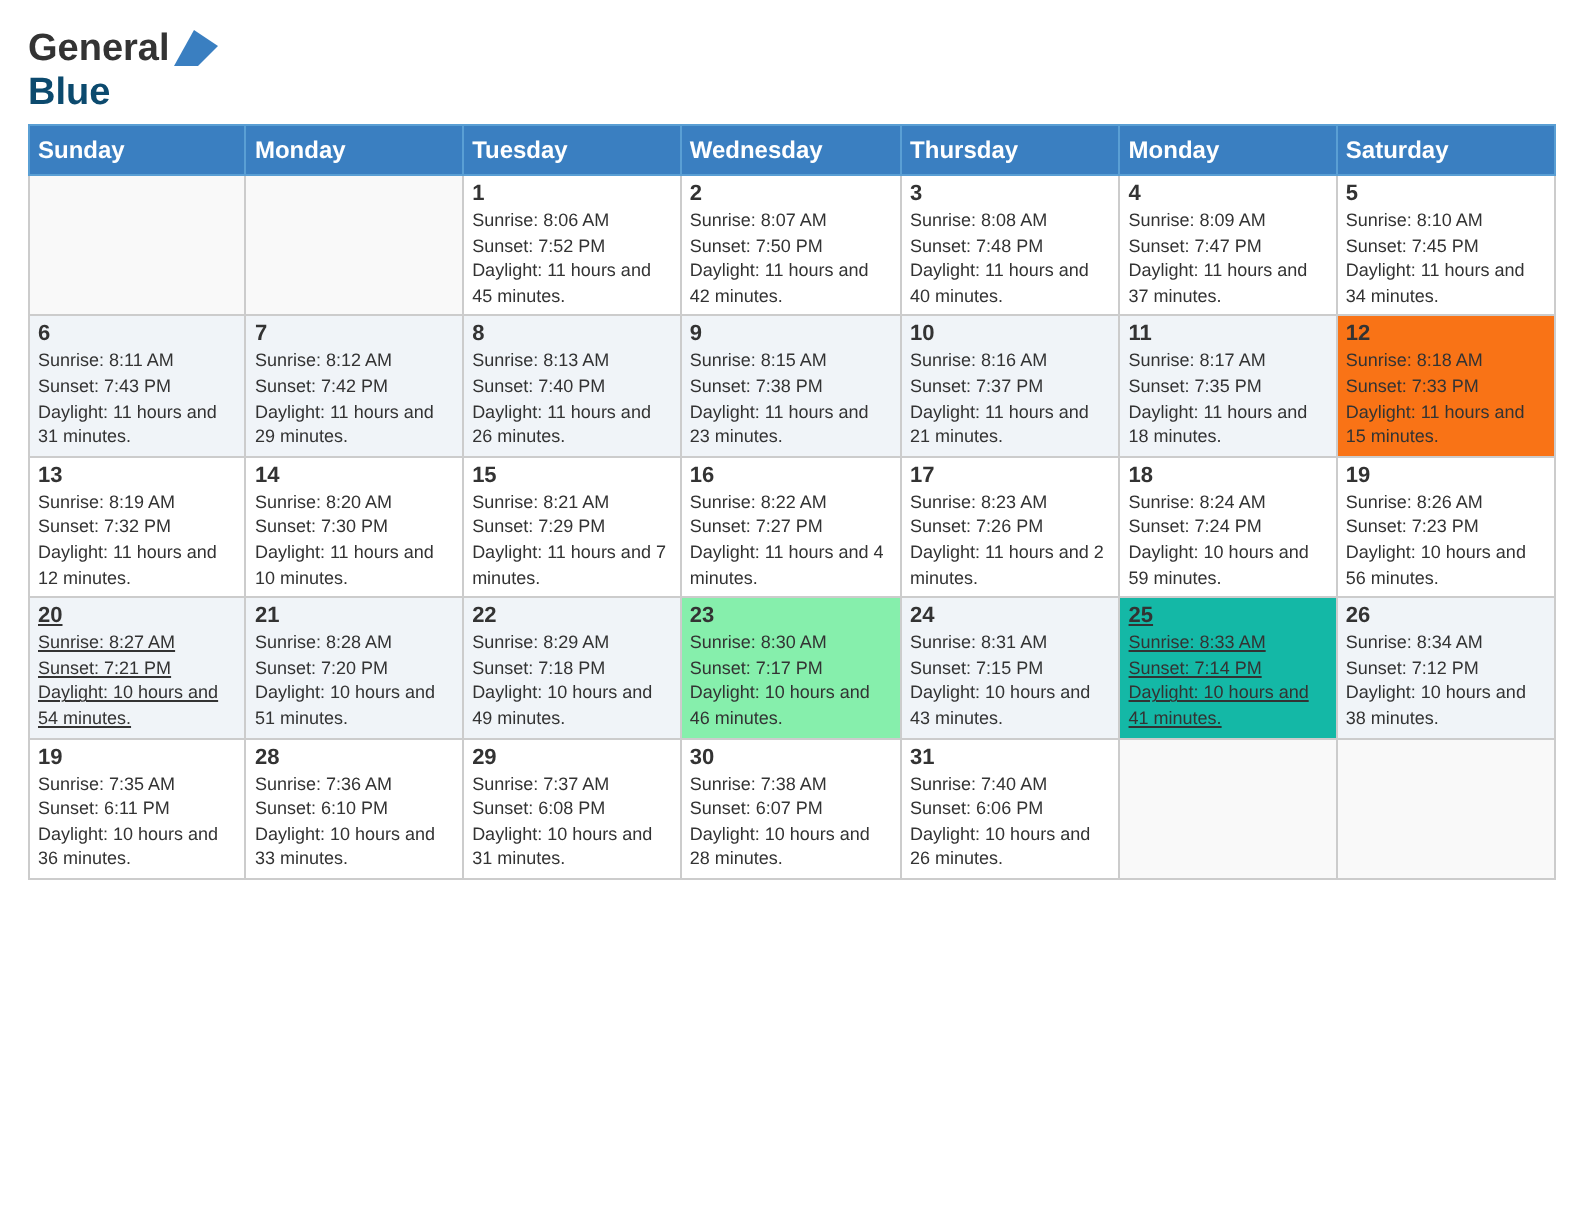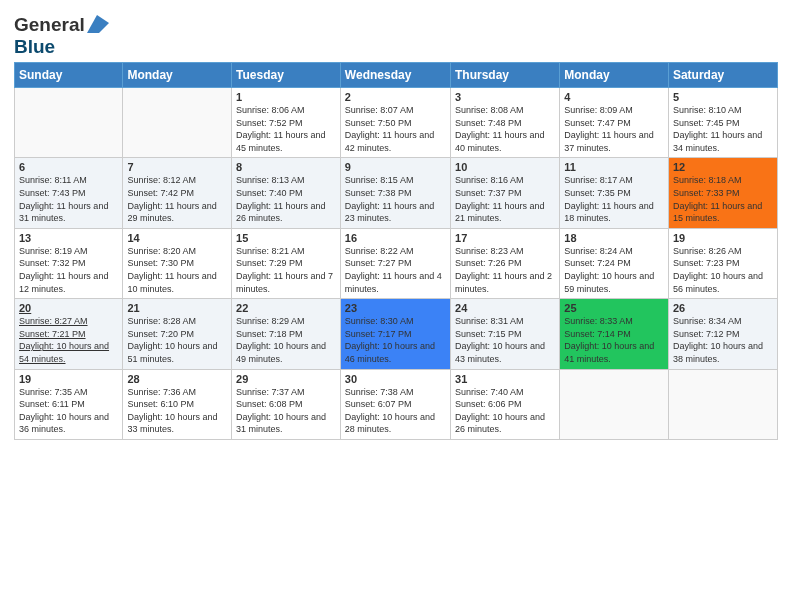--- a/index.html
+++ b/index.html
@@ -219,29 +219,29 @@
             <div class="day-info">Sunrise: 8:27 AM<br>Sunset: 7:21 PM<br>Daylight: 10 hours and 54 minutes.</div>
           </td>
           <td style="background: rgb(240, 244, 248);">
             <span class="day-num">21</span>
             <div class="day-info">Sunrise: 8:28 AM<br>Sunset: 7:20 PM<br>Daylight: 10 hours and 51 minutes.</div>
           </td>
           <td style="background: rgb(240, 244, 248);">
             <span class="day-num">22</span>
             <div class="day-info">Sunrise: 8:29 AM<br>Sunset: 7:18 PM<br>Daylight: 10 hours and 49 minutes.</div>
           </td>
-          <td style="background: #3b82f6;">
+          <td style="background: #86efac;">
             <span class="day-num">23</span>
             <div class="day-info">Sunrise: 8:30 AM<br>Sunset: 7:17 PM<br>Daylight: 10 hours and 46 minutes.</div>
           </td>
           <td style="background: rgb(240, 244, 248);">
             <span class="day-num">24</span>
             <div class="day-info">Sunrise: 8:31 AM<br>Sunset: 7:15 PM<br>Daylight: 10 hours and 43 minutes.</div>
           </td>
-          <td style="background: #22c55e;">
+          <td style="background: #14b8a6; text-decoration: underline;">
             <span class="day-num">25</span>
             <div class="day-info">Sunrise: 8:33 AM<br>Sunset: 7:14 PM<br>Daylight: 10 hours and 41 minutes.</div>
           </td>
           <td style="background: rgb(240, 244, 248);">
             <span class="day-num">26</span>
             <div class="day-info">Sunrise: 8:34 AM<br>Sunset: 7:12 PM<br>Daylight: 10 hours and 38 minutes.</div>
           </td>
         </tr>
         <tr>
           <td>

